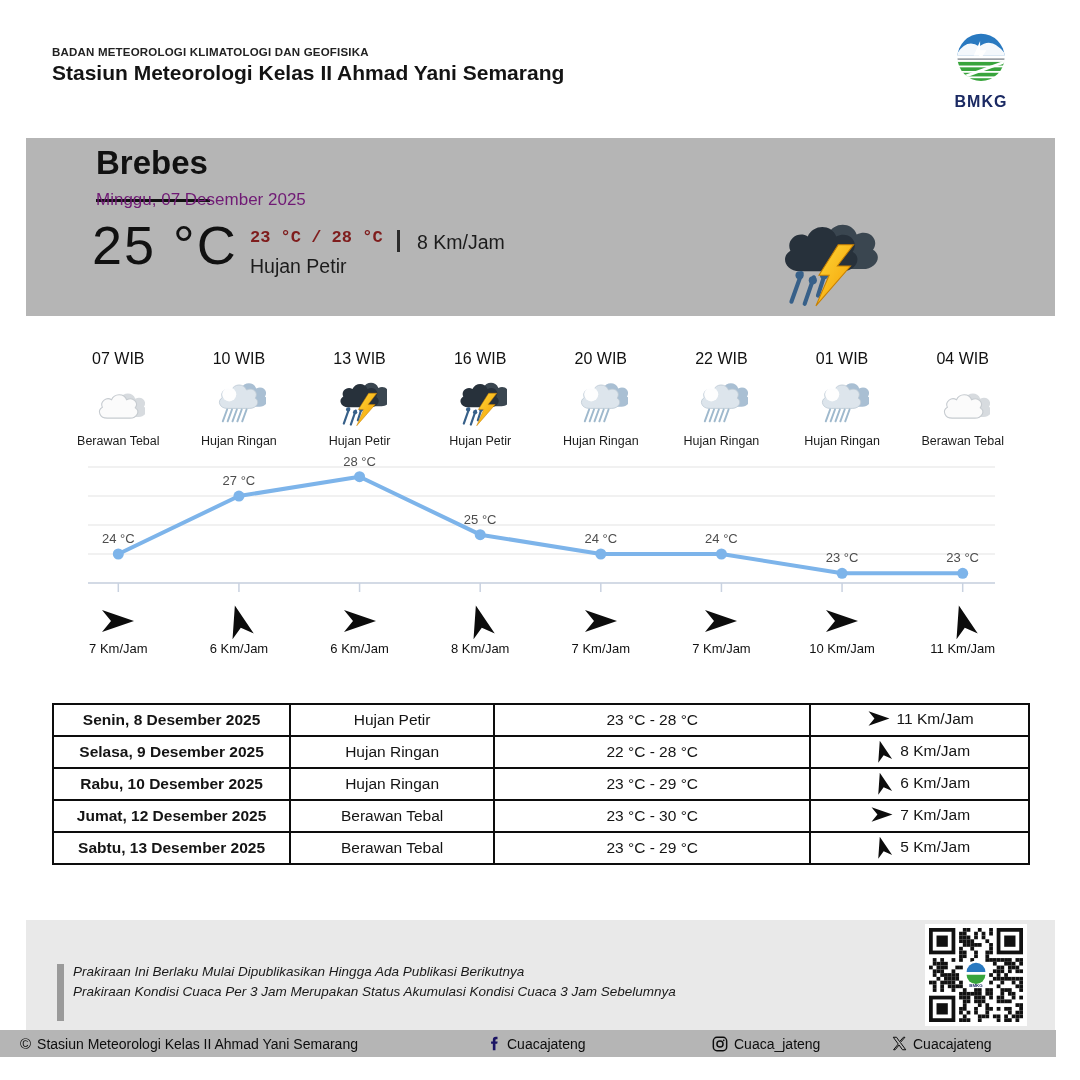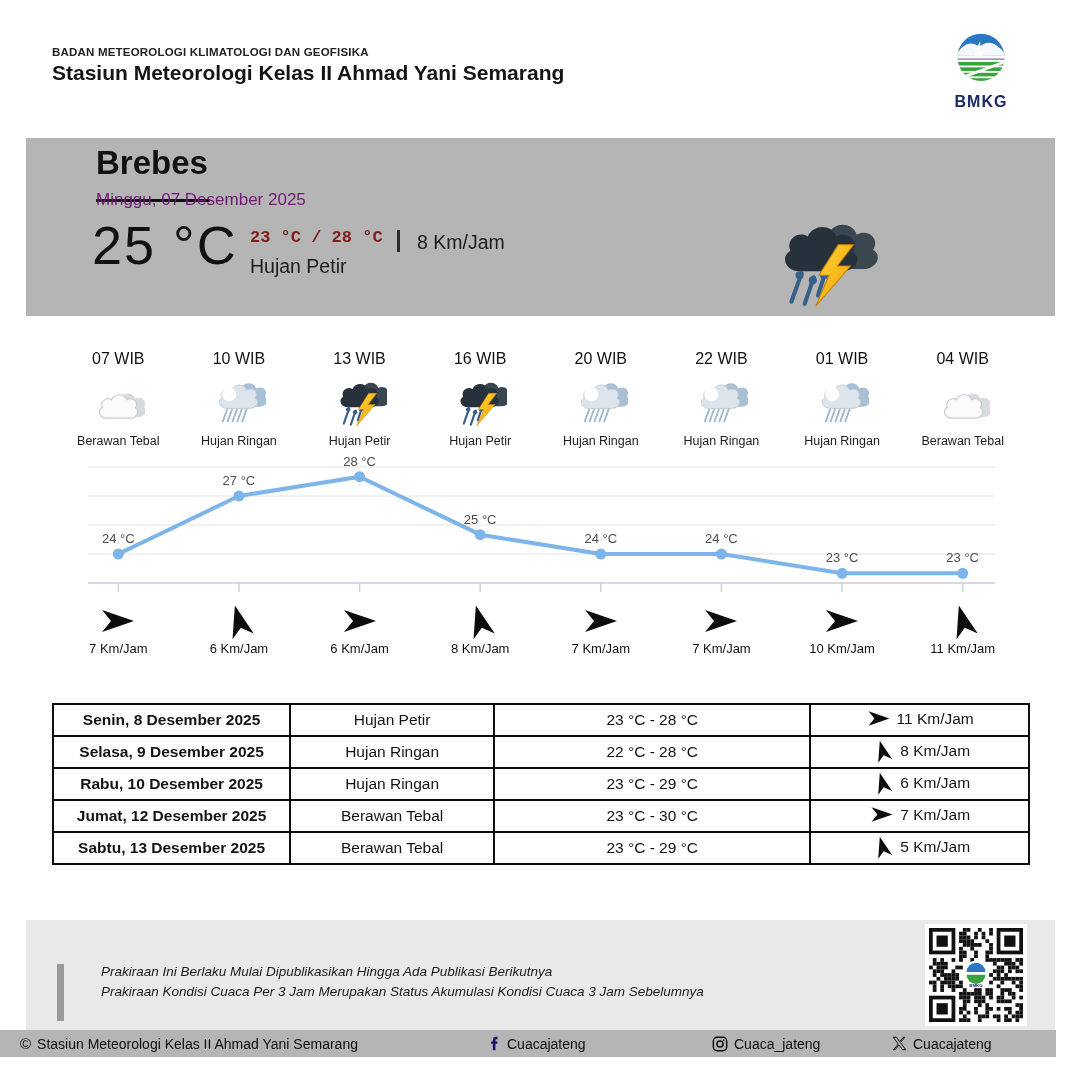--- a/index.html
+++ b/index.html
@@ -46,21 +46,21 @@
   #daily-table{position:absolute;left:52px;top:694px;width:978px;border-collapse:collapse;table-layout:fixed;margin-top:9px;}
   #daily-table td{border:2.5px solid #0d0d0d;text-align:center;height:30px;font-size:15.5px;color:#141414;padding:0 4px;}
   #daily-table td.c1{font-weight:600;}
   .windcell{display:inline-flex;align-items:center;gap:5px;}
   .windcell .arr{width:26px;height:20px;}
   .windcell .arr svg{width:24px;height:17px;}
   
   .footerbox{position:absolute;left:26px;top:920px;width:1029px;height:110px;background:#e9e9e9;}
   .pub{position:absolute;left:42px;top:13px;font-size:15.5px;font-weight:700;font-style:italic;color:#141414;}
   .vbar{position:absolute;left:31px;top:44px;width:7px;height:57px;background:#9a9a9a;}
-  .notes{position:absolute;left:47px;top:42px;font-size:13.5px;font-style:italic;line-height:19.5px;color:#1a1a1a;margin-left:28px;}
+  .notes{position:absolute;left:47px;top:42px;font-size:13.5px;font-style:italic;line-height:19.5px;color:#1a1a1a;}
   .qr{position:absolute;left:899px;top:4px;width:102px;height:102px;background:#fff;display:flex;align-items:center;justify-content:center;}
   .qr svg{width:94px;height:94px;}
   
   .socialbar{position:absolute;left:0;top:1030px;width:1056px;height:27px;background:#b5b5b5;}
   .sb-item{position:absolute;top:0;height:27px;display:flex;align-items:center;gap:6px;font-size:14px;color:#0d0d0d;}
   .sb-copy{left:20px;}
   .sb-fb{left:487px;}
   .sb-ig{left:712px;}
   .sb-x{left:892px;}
   .copy-glyph{font-size:15px;line-height:1;}

